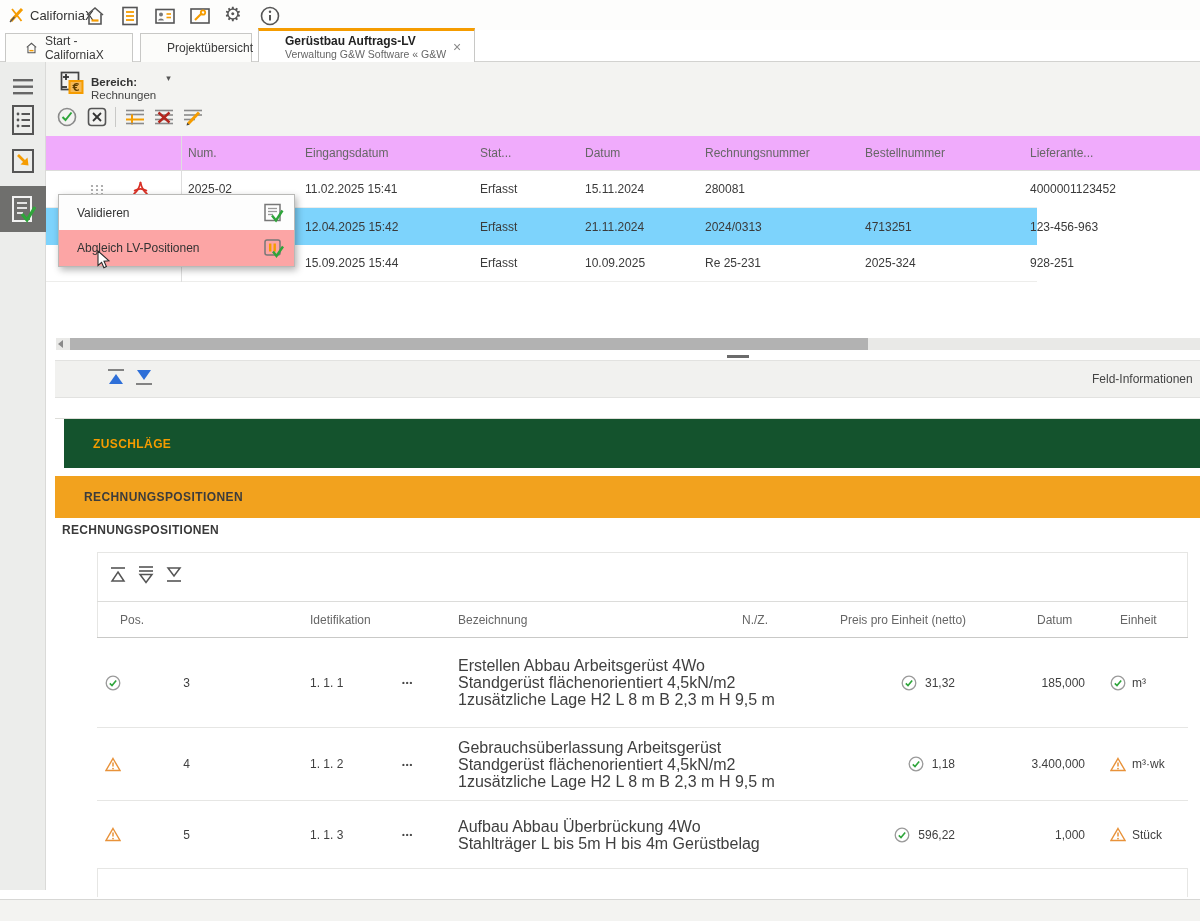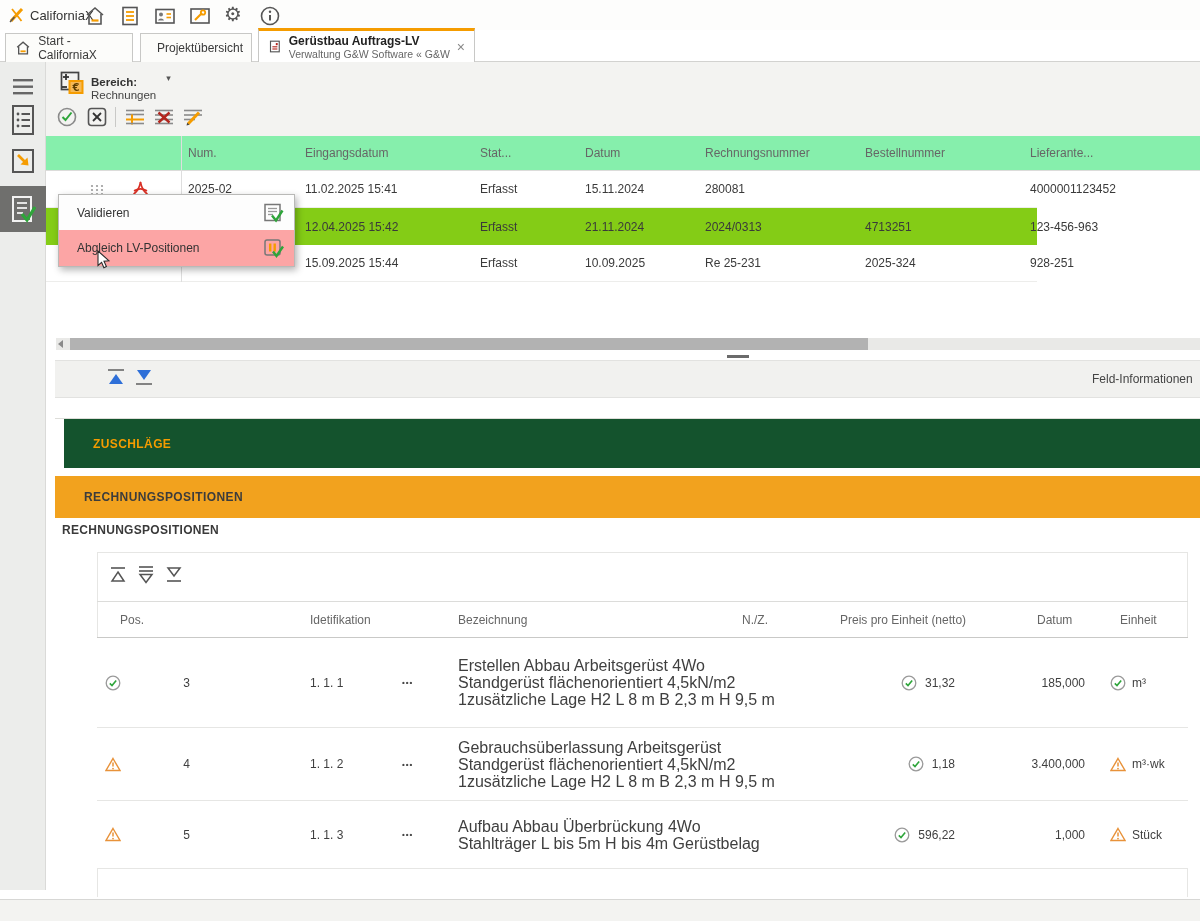--- a/index.html
+++ b/index.html
@@ -7,42 +7,42 @@
           font-family:"Liberation Sans","DejaVu Sans",sans-serif;-webkit-font-smoothing:antialiased;}
   .abs{position:absolute;}
   .nowrap{white-space:nowrap;}
   
   .topbar{left:0;top:0;width:1200px;height:30px;background:#fdfdfc;}
   .app-title{left:30px;top:8px;font-size:13px;color:#333;}
   .tb-ic{top:5px;width:22px;height:22px;}
   
   .tabline{left:0;top:61px;width:1200px;height:1px;background:#d2d2d0;}
   .tab{box-sizing:border-box;background:#fcfcfa;border:1px solid #c8c8c6;border-bottom:none;
-       display:flex;align-items:center;gap:7px;padding:0 9px;cursor:default;}
+       display:flex;align-items:center;gap:7px;padding:0 19px;cursor:default;}
   .tab1{left:5px;top:33px;width:128px;height:29px;}
   .tab2{left:140px;top:33px;width:112px;height:29px;}
   .tab3{left:258px;top:28px;width:217px;height:34px;background:#fff;border-top:3px solid #F59C00;}
   .tab-label{font-size:12px;color:#3a3a3a;}
   .tab3 .ttl{font-size:12px;font-weight:bold;color:#222;line-height:14px;}
   .tab3 .sub{font-size:10.5px;color:#666;line-height:12px;}
   .tab-close{margin-left:auto;color:#888;font-size:14px;line-height:14px;}
   
   .sidebar{left:0;top:62px;width:46px;height:828px;background:#ecedeb;border-right:1px solid #dadad8;box-sizing:border-box;}
   .sb-sel{left:0;top:186px;width:46px;height:46px;background:#6f6f6d;}
   
   .toolstrip{left:46px;top:62px;width:1154px;height:74px;background:#f3f3f1;}
   .bereich{left:58px;top:67px;height:30px;display:flex;align-items:center;gap:7px;}
   .bereich .lbl{font-size:11.5px;font-weight:bold;color:#333;line-height:13px;margin-top:14px;}
   .bereich .val{font-size:11.5px;color:#444;line-height:13px;}
   .caret{font-size:9px;color:#555;margin-left:3px;margin-top:-8px;}
   .sep{left:115px;top:107px;width:1px;height:20px;background:#c9c9c7;}
   
-  .inv-head{left:46px;top:136px;width:1154px;height:35px;background:#86efac;border-bottom:1px solid #dcdcda;box-sizing:border-box;}
+  .inv-head{left:46px;top:136px;width:1154px;height:35px;background:#f0abfc;border-bottom:1px solid #dcdcda;box-sizing:border-box;}
   .inv-row{left:46px;width:991px;height:37px;background:#fff;border-bottom:1px solid #ededeb;box-sizing:border-box;}
-  .inv-row.sel{background:#84cc16;border-bottom:none;}
+  .inv-row.sel{background:#7dd3fc;border-bottom:none;}
   .ic{position:absolute;top:0;height:100%;display:flex;align-items:center;font-size:12px;color:#3a3a3a;white-space:nowrap;}
   .ic.hd{color:#666;}
   .c-num{left:142px;width:112px;} .c-ein{left:259px;width:170px;} .c-stat{left:434px;width:100px;}
   .c-dat{left:539px;width:115px;} .c-rnr{left:659px;width:155px;} .c-bnr{left:819px;width:160px;}
   .c-lie{left:984px;width:170px;}
   .vline{left:181px;top:136px;width:1px;height:146px;background:#dedede;}
   
   .hscroll{left:56px;top:338px;width:1144px;height:12px;background:#e9e9e7;}
   .hthumb{position:absolute;left:14px;top:0;width:798px;height:12px;background:#b2b2b2;}
   .harrow{position:absolute;left:2px;top:2px;width:0;height:0;border-top:4px solid transparent;border-bottom:4px solid transparent;border-right:5px solid #8a8a8a;}

